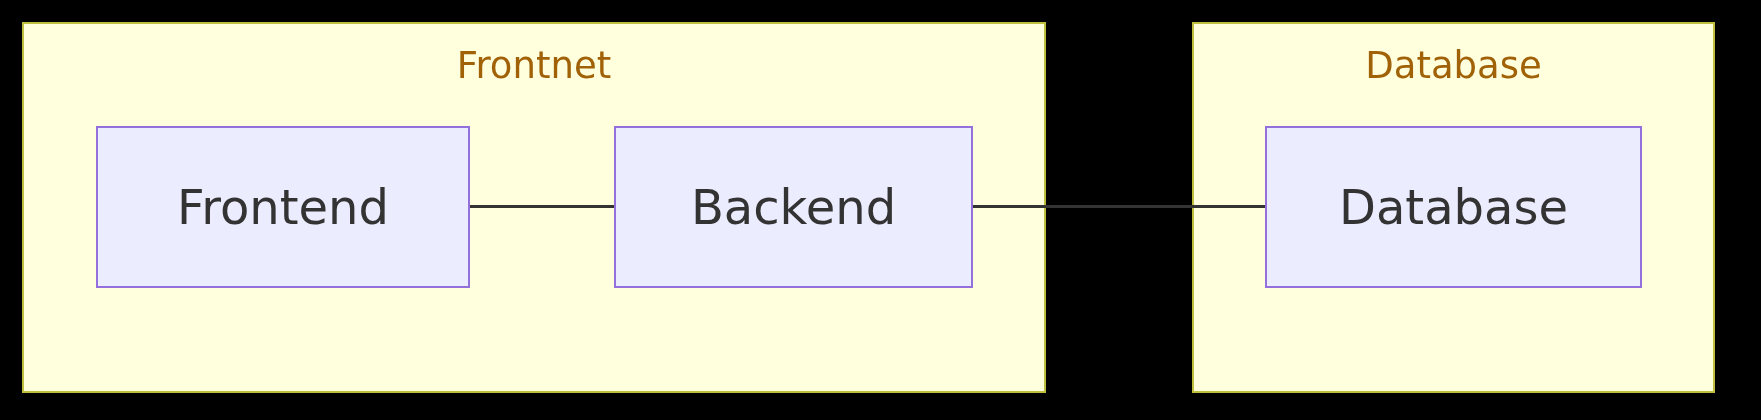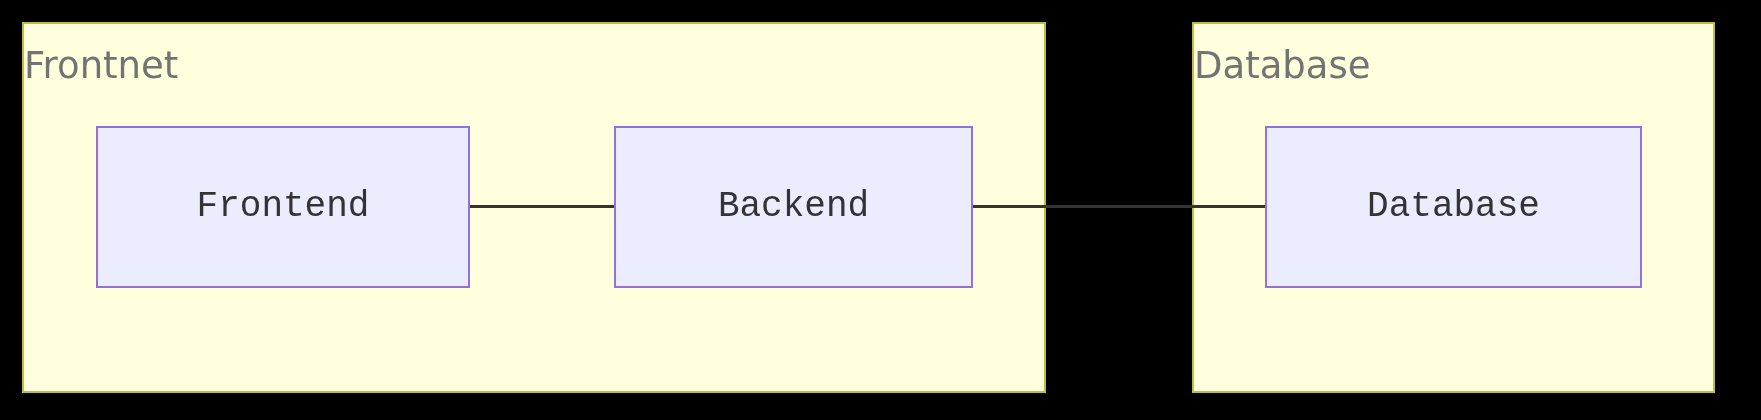--- a/index.html
+++ b/index.html
@@ -34,43 +34,42 @@
     left: 1192px;
     top: 22px;
     width: 523px;
     height: 371px;
   }
   .subgraph-title {
     position: absolute;
     left: 0;
     right: 0;
     top: 23px;
-    text-align: left;
+    text-align: center;
     font-size: 37px;
     line-height: 1;
-    color: #737373;
+    color: #a16207;
     white-space: nowrap;
     user-select: none;
   }
   .node {
     position: absolute;
     box-sizing: border-box;
     background: #ececff;
     border: 2px solid #9370db;
     display: flex;
     align-items: center;
     justify-content: center;
   }
   .node-label {
-    font-size: 36px;
+    font-size: 48px;
     line-height: 1;
     color: #333333;
     white-space: nowrap;
     user-select: none;
-    font-family: Liberation Mono, monospace;
   }
   #node-frontend {
     left: 96px;
     top: 126px;
     width: 374px;
     height: 162px;
   }
   #node-backend {
     left: 614px;
     top: 126px;

